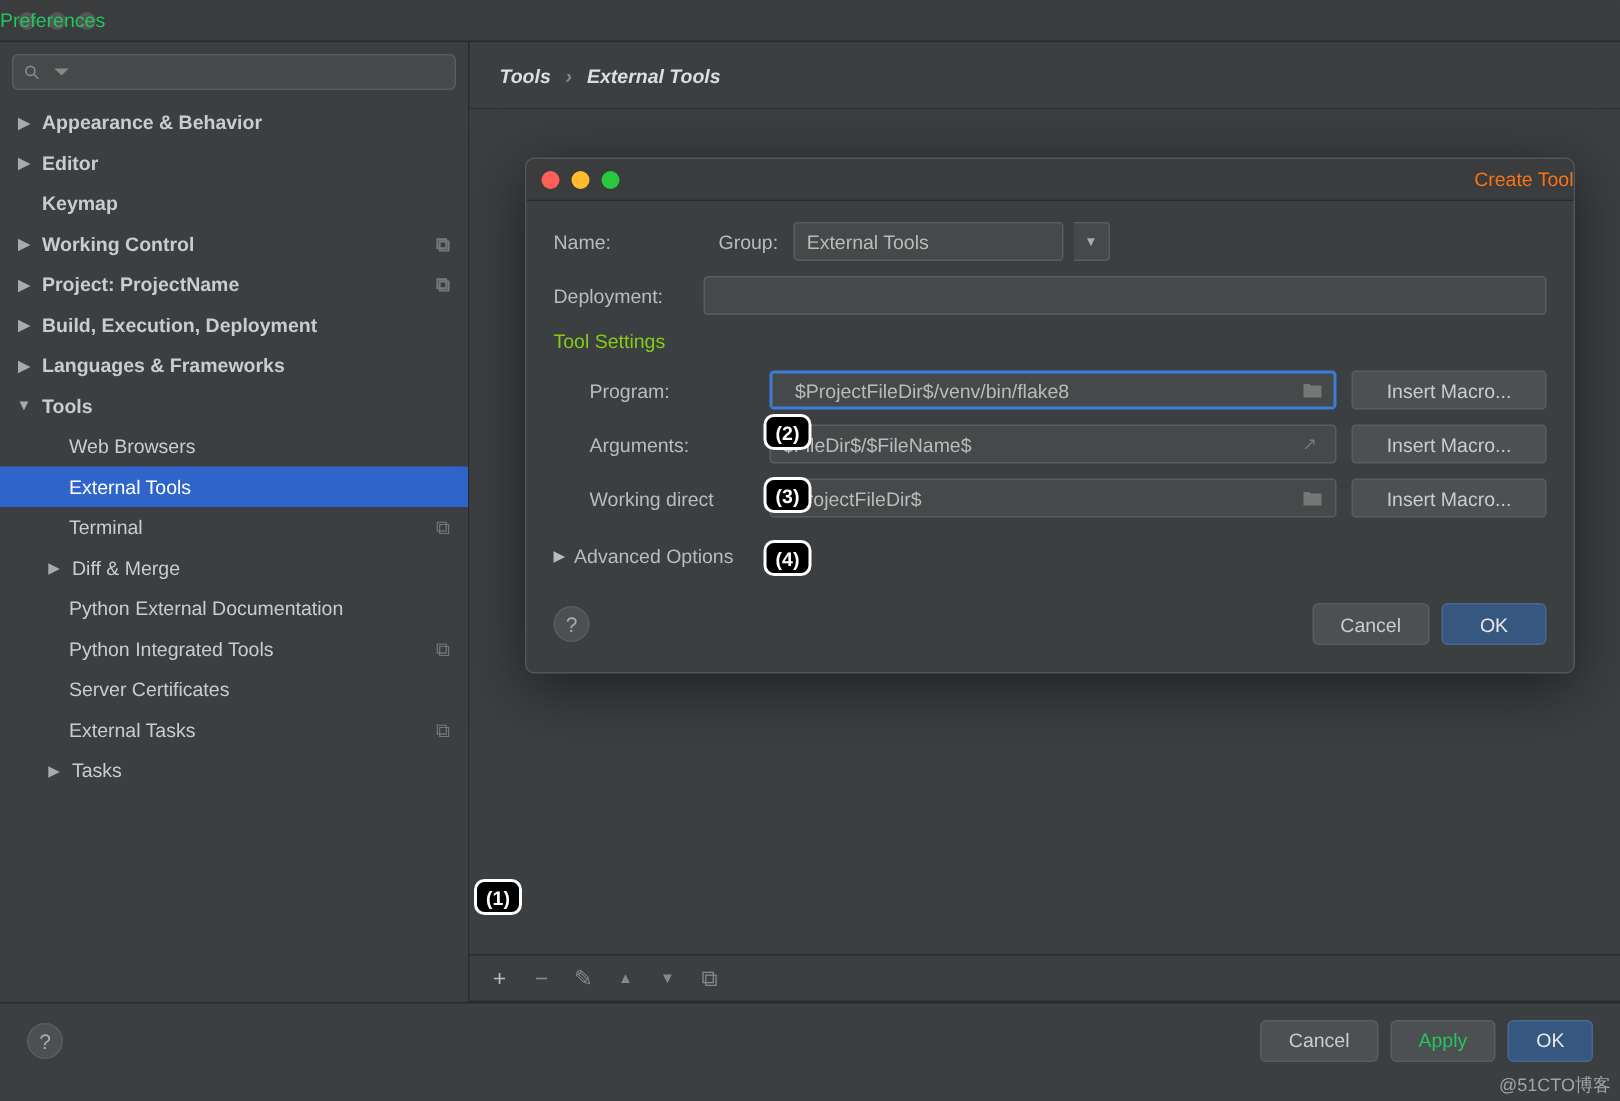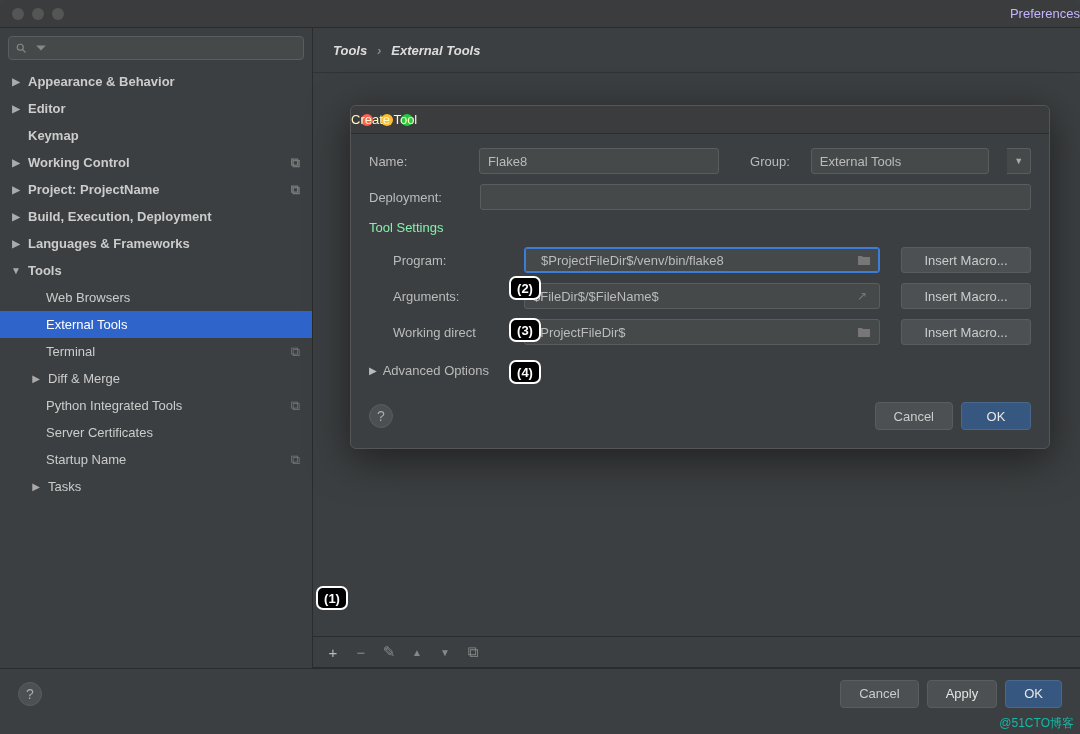--- a/index.html
+++ b/index.html
@@ -1,21 +1,21 @@
 <!DOCTYPE html>
 <html><head>
 <meta charset="utf-8">
 <style>
 * { box-sizing: border-box; margin: 0; padding: 0; font-family: -apple-system, "Helvetica Neue", Arial, sans-serif; font-size: 13px; }
 body { background: #3c3f41; color: #bbb; width: 1080px; height: 734px; overflow: hidden; position: relative; }
 .window { width: 1080px; height: 720px; background: #3c3f41; border-radius: 8px; overflow: hidden; position: relative; }
 .titlebar { height: 28px; background: #3a3c3e; display: flex; align-items: center; position: relative; border-bottom: 1px solid #2b2b2b; }
 .traffic { display: flex; gap: 8px; padding-left: 12px; }
 .tl { width: 12px; height: 12px; border-radius: 50%; background: #555; }
-.titlebar-title { position: absolute; left: 0; right: 0; text-align: right; color: #c4b5fd; font-size: 13px; }
+.titlebar-title { position: absolute; left: 0; right: 0; text-align: left; color: #22c55e; font-size: 13px; }
 .main { display: flex; height: 640px; }
 .sidebar { width: 313px; background: #3c3f41; border-right: 1px solid #2b2b2b; display: flex; flex-direction: column; }
 .search { margin: 8px; height: 24px; background: #45494a; border: 1px solid #5a5d5f; border-radius: 4px; display: flex; align-items: center; padding: 0 6px; }
 .search svg { width: 12px; height: 12px; }
 .chev { width: 10px; height: 10px; margin-left: 8px; }
 .tree { flex: 1; overflow: auto; }
 .tree-item { display: flex; align-items: center; height: 27px; padding-left: 10px; color: #ccc; cursor: default; position: relative; }
 .tree-item.bold { font-weight: bold; }
 .tree-item.sub { padding-left: 28px; }
 .tree-item.selected { background: #2f65ca; color: #fff; }
@@ -27,44 +27,44 @@
 .breadcrumb .sep { color: #888; margin: 0 6px; }
 .panel { flex: 1; position: relative; background: #3c3f41; padding: 20px; }
 .toolbar-bottom { height: 32px; border-top: 1px solid #2b2b2b; border-bottom: 1px solid #2b2b2b; display: flex; align-items: center; gap: 4px; padding: 0 8px; }
 .tb-btn { width: 24px; height: 24px; display: flex; align-items: center; justify-content: center; color: #888; cursor: pointer; font-size: 15px; }
 .tb-btn.active { color: #bbb; }
 .footer { height: 50px; border-top: 1px solid #2b2b2b; display: flex; align-items: center; padding: 0 18px; }
 .footer .spacer { flex: 1; }
 .help-btn { width: 24px; height: 24px; border-radius: 50%; background: #4c5052; color: #aaa; display: flex; align-items: center; justify-content: center; border: 1px solid #5a5d5f; cursor: pointer; font-size: 14px; }
 .btn { height: 28px; padding: 0 18px; background: #4c5052; color: #ccc; border: 1px solid #5a5d5f; border-radius: 4px; margin-left: 8px; cursor: pointer; display: inline-flex; align-items: center; }
 .btn.primary { background: #365880; border-color: #4a688c; color: #e8e8e8; }
-.btn.disabled { color: #e5e5e5; }
+.btn.disabled { color: #22c55e; }
 
 .modal { position: absolute; left: 350px; top: 105px; width: 700px; background: #3c3f41; border: 1px solid #555; border-radius: 6px; box-shadow: 0 10px 40px rgba(0,0,0,0.5); z-index: 10; }
 .modal-title { height: 28px; background: #3a3c3e; display: flex; align-items: center; position: relative; border-bottom: 1px solid #2b2b2b; border-radius: 6px 6px 0 0; }
-.modal-title .mtitle { position: absolute; left: 0; right: 0; text-align: left; color: #fef9c3; }
+.modal-title .mtitle { position: absolute; left: 0; right: 0; text-align: right; color: #f97316; }
 .mtl { display: flex; gap: 8px; padding-left: 10px; }
 .mdot { width: 12px; height: 12px; border-radius: 50%; }
 .red { background: #ff5f56; } .yellow { background: #ffbd2e; } .green { background: #27c93f; }
 .modal-body { padding: 14px 18px 18px; }
-.row { display: flex; align-items: center; margin-bottom: 10px; gap: 21px; }
+.row { display: flex; align-items: center; margin-bottom: 10px; gap: 10px; }
 .lbl { width: 90px; color: #bbb; }
 .lbl.indent { margin-left: 24px; width: 110px; }
 .input { flex: 1; height: 26px; background: #45494a; border: 1px solid #5a5d5f; border-radius: 3px; color: #bbb; padding: 0 8px; display: flex; align-items: center; overflow: hidden; white-space: nowrap; }
 .input.focused { border: 1px solid #3b7dd8; box-shadow: 0 0 0 1px #3b7dd8 inset; padding-left: 16px; }
 .input .icon-right { margin-left: auto; color: #777; font-size: 12px; }
 .dropdown { width: 180px; height: 26px; background: #45494a; border: 1px solid #5a5d5f; border-radius: 3px; display: flex; align-items: center; padding: 0 8px; color: #bbb; }
 .dd-arrow { width: 24px; height: 26px; background: #45494a; border: 1px solid #5a5d5f; border-left: none; border-radius: 0 3px 3px 0; margin-left: -3px; display:flex;align-items:center;justify-content:center;color:#aaa;font-size:9px; }
-.section-label { color: #86efac; margin: 6px 0 12px; }
+.section-label { color: #84cc16; margin: 6px 0 12px; }
 .insert-btn { width: 130px; height: 26px; background: #4c5052; border: 1px solid #5a5d5f; border-radius: 3px; color: #ccc; display: flex; align-items: center; justify-content: center; cursor: pointer; }
 .adv { display: flex; align-items: center; gap: 6px; color: #bbb; margin-top: 18px; cursor: pointer; }
 .modal-footer { display: flex; align-items: center; margin-top: 24px; }
 .modal-footer .spacer { flex: 1; }
 .badge { position: absolute; width: 32px; height: 24px; background: #000; color: #fff; border: 2px solid #fff; border-radius: 7px; display: flex; align-items: center; justify-content: center; font-weight: bold; z-index: 30; font-size: 13px; }
-.watermark { position: absolute; right: 6px; bottom: 2px; color: #14b8a6; font-size: 12px; }
+.watermark { position: absolute; right: 6px; bottom: 2px; color: #a3a3a3; font-size: 12px; }
 .folder-ico { width:14px; display:inline-flex; color:#777; }
 .expand-ico { width:14px; display:inline-flex; color:#777; }
 </style>
 </head>
 <body>
 
 <div class="window">
   <div class="titlebar">
     <div class="traffic">
       <div class="tl"></div>
@@ -132,30 +132,34 @@
             <span class="tree-arrow"></span>
             <span>Terminal</span>
             <span class="mod-icon">⧉</span>
           </div>
           <div class="tree-item sub" style="padding-left: 30px;">
             <span class="tree-arrow">▶</span>
             <span>Diff &amp; Merge</span>
           </div>
           <div class="tree-item sub">
             <span class="tree-arrow"></span>
+            <span>Python External Documentation</span>
+          </div>
+          <div class="tree-item sub">
+            <span class="tree-arrow"></span>
             <span>Python Integrated Tools</span>
             <span class="mod-icon">⧉</span>
           </div>
           <div class="tree-item sub">
             <span class="tree-arrow"></span>
             <span>Server Certificates</span>
           </div>
           <div class="tree-item sub">
             <span class="tree-arrow"></span>
-            <span>Startup Name</span>
+            <span>External Tasks</span>
             <span class="mod-icon">⧉</span>
           </div>
           <div class="tree-item sub" style="padding-left: 30px;">
             <span class="tree-arrow">▶</span>
             <span>Tasks</span>
           </div>
         </div>
     </div>
 
     <div class="content">
@@ -190,23 +194,20 @@
     <div class="mtl">
       <div class="mdot red"></div>
       <div class="mdot yellow"></div>
       <div class="mdot green"></div>
     </div>
     <div class="mtitle">Create Tool</div>
   </div>
   <div class="modal-body">
     <div class="row">
       <div class="lbl">Name:</div>
-      <div class="input" style="flex:0 0 240px">
-          <span>Flake8</span>
-        </div>
       <div class="lbl" style="width:auto;margin-left:10px">Group:</div>
       <div class="dropdown">
           <span>External Tools</span>
         </div>
       <div class="dd-arrow">▼</div>
     </div>
     <div class="row">
       <div class="lbl">Deployment:</div>
       <div class="input">
           <span></span>

